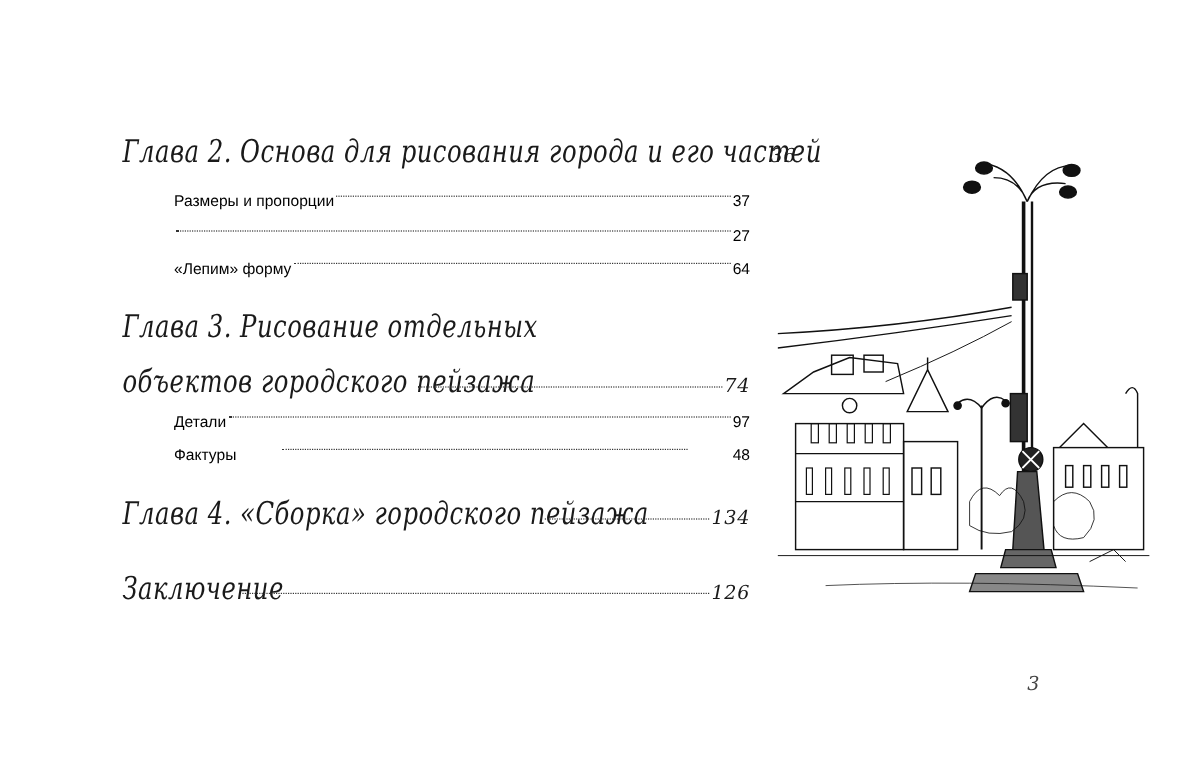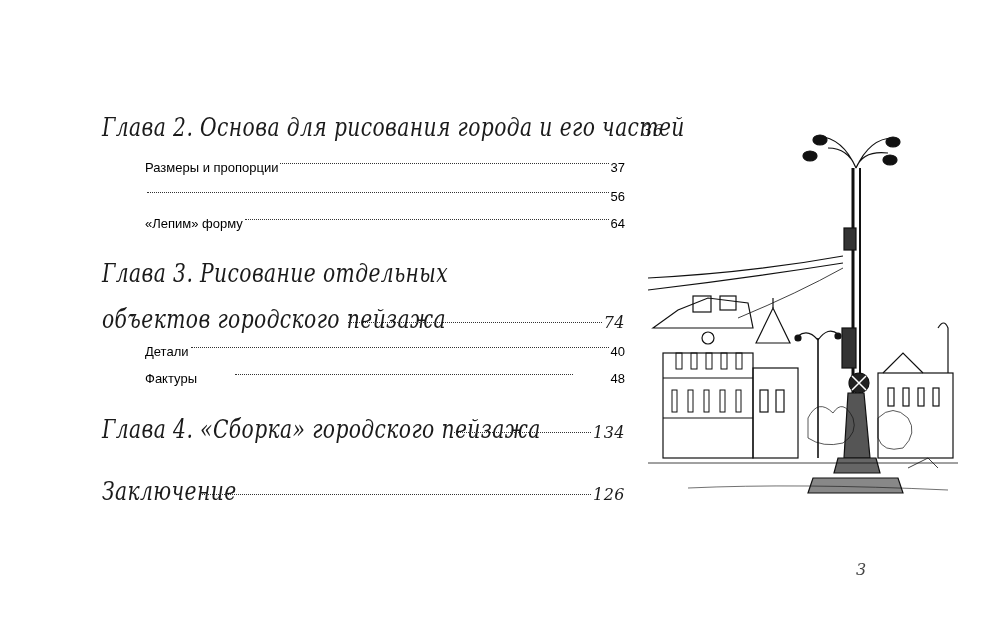--- a/index.html
+++ b/index.html
@@ -28,21 +28,21 @@
   </div>
 
   <div class="row sub" style="top:48px;">
     <span class="label">Размеры и пропорции</span>
     <span class="dots"></span>
     <span class="page">37</span>
   </div>
 
   <div class="row sub" style="top:77px;">
     <span class="dots"></span>
-    <span class="page">56</span>
+    <span class="page">27</span>
   </div>
 
   <div class="row sub" style="top:104px;">
     <span class="label">«Лепим» форму</span>
     <span class="dots"></span>
     <span class="page">64</span>
   </div>
 
   <div class="row chap" style="top:146px;">
     <span class="label">Глава 3. Рисование отдельных</span>
@@ -50,21 +50,21 @@
 
   <div class="row chap" style="top:192px;">
     <span class="label" style="width:244px;">объектов городского пейзажа</span>
     <span class="dots"></span>
     <span class="page">74</span>
   </div>
 
   <div class="row sub" style="top:232px;">
     <span class="label">Детали</span>
     <span class="dots"></span>
-    <span class="page">40</span>
+    <span class="page">97</span>
   </div>
 
   <div class="row sub" style="top:259px;gap:36px;">
     <span class="label">Фактуры</span>
     <span class="dots"></span>
     <span class="page">48</span>
   </div>
 
   <div class="row chap" style="top:302px;text-align:center;">
     <span class="label" style="width:350px;">Глава 4. «Сборка» городского пейзажа</span>

